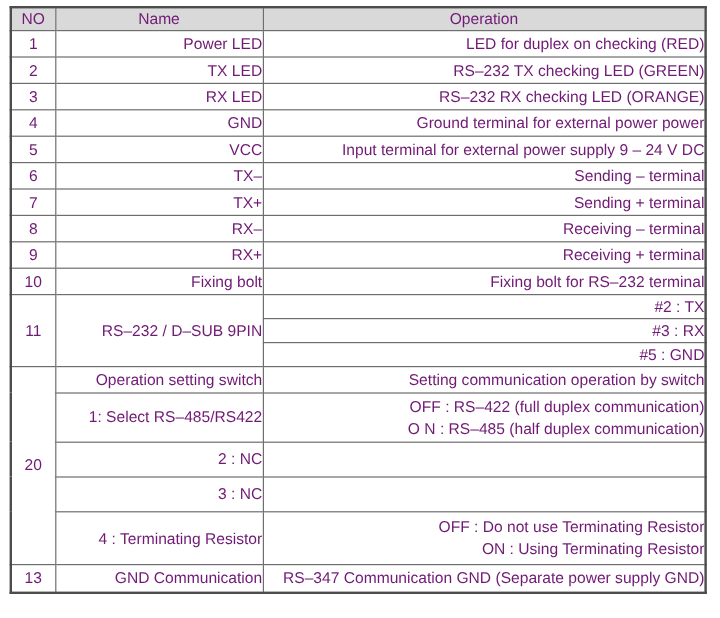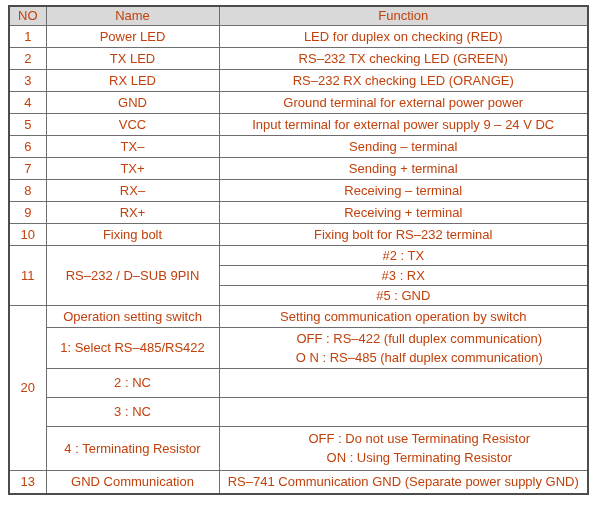--- a/index.html
+++ b/index.html
@@ -23,36 +23,36 @@
     top: 5px;
     width: 581px;
     border-collapse: collapse;
     table-layout: fixed;
     border: 2px solid #4c4c4c;
   }
   table.spec th,
   table.spec td {
     border: 1px solid #6e6e6e;
     font-size: 13px;
-    color: #c2410c;
+    color: #701a75;
     vertical-align: middle;
     padding: 0;
     overflow: hidden;
     white-space: nowrap;
   }
   table.spec th {
     background: #d9d9d9;
     font-weight: normal;
     text-align: center;
   }
   td.no {
     text-align: center;
   }
   td.name, td.fn {
-    text-align: center;
+    text-align: right;
     padding-left: 7px;
     padding-right: 4px;
   }
   .line { line-height: 19px; margin-left: 32px; }
   tr.r-head  { height: 19px; }
   tr.r-std   { height: 22px; }
   tr.r-11    { height: 20px; }
   tr.r-dbl   { height: 41px; }
   tr.r-nc    { height: 29px; }
   tr.r-dbl2  { height: 44px; }
@@ -65,21 +65,21 @@
   <table class="spec">
     <colgroup>
       <col style="width:37px">
       <col style="width:173px">
       <col>
     </colgroup>
     <thead>
       <tr class="r-head">
         <th>NO</th>
         <th>Name</th>
-        <th>Function</th>
+        <th>Operation</th>
       </tr>
     </thead>
     <tbody>
       <tr class="r-std">
         <td class="no">1</td>
         <td class="name">Power LED</td>
         <td class="fn">LED for duplex on checking (RED)</td>
       </tr>
       <tr class="r-std">
         <td class="no">2</td>
@@ -163,17 +163,17 @@
         <td class="name">4 : Terminating Resistor</td>
         <td class="fn">
           <div class="line">OFF : Do not use Terminating Resistor</div>
           <div class="line">ON : Using Terminating Resistor</div>
         </td>
       </tr>
 
       <tr class="r-last">
         <td class="no">13</td>
         <td class="name">GND Communication</td>
-        <td class="fn">RS–741 Communication GND (Separate power supply GND)</td>
+        <td class="fn">RS–347 Communication GND (Separate power supply GND)</td>
       </tr>
     </tbody>
   </table>
 </div>
 
 </body></html>

